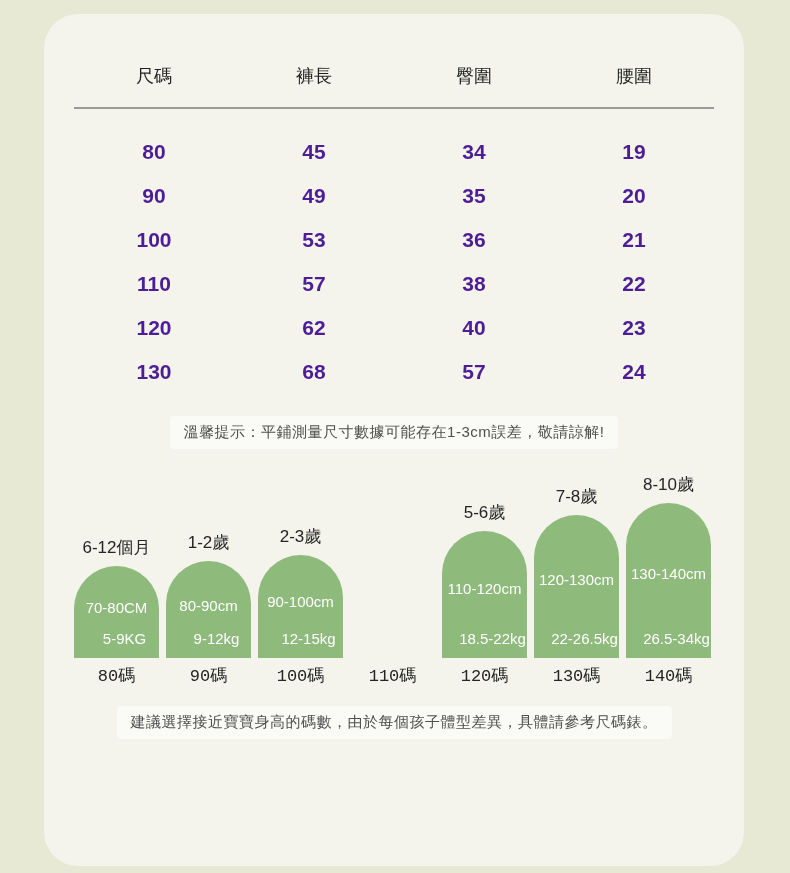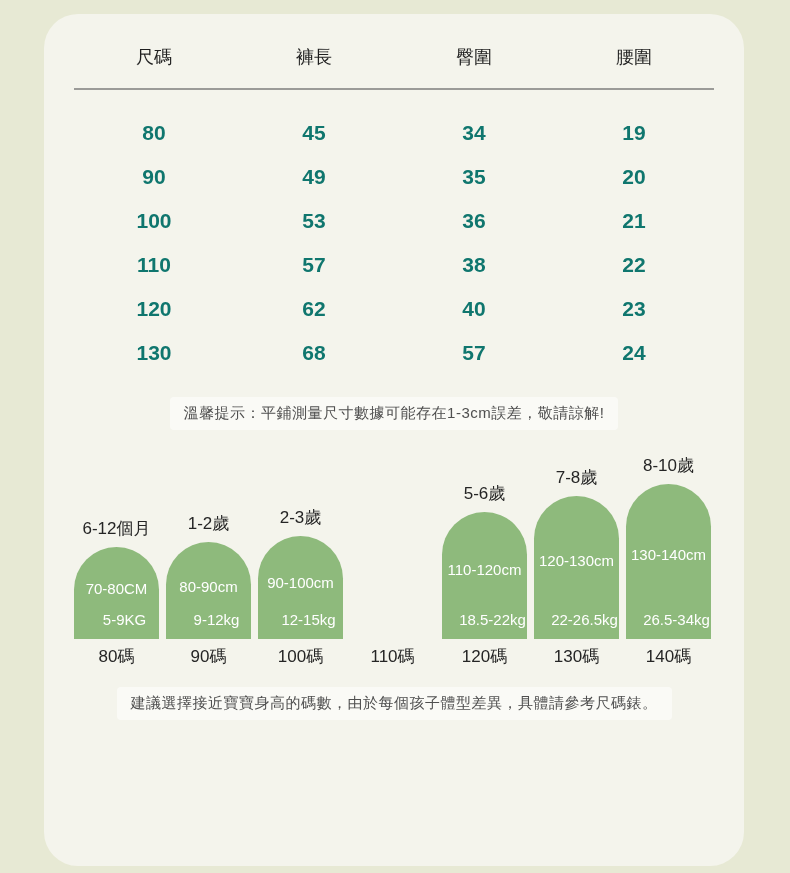--- a/index.html
+++ b/index.html
@@ -9,21 +9,21 @@
     font-family: "Liberation Sans", sans-serif;
     position: relative;
     overflow: hidden;
   }
   .panel {
     position: absolute;
     left: 44px; top: 14px;
     width: 700px; height: 852px;
     background: #f4f4ec;
     border-radius: 34px;
-    padding-top: 28px;
+    padding-top: 47px;
   }
   
   table.size-table {
     width: 640px;
     margin: 0 auto;
     border-collapse: collapse;
     table-layout: fixed;
   }
   table.size-table th {
     font-size: 18px;
@@ -37,21 +37,21 @@
   table.size-table tbody::before {
     content: "";
     display: table-row;
     height: 22px;
   }
   table.size-table td {
     height: 44px;
     text-align: center;
     font-size: 21px;
     font-weight: 600;
-    color: #0f766e;
+    color: #4c1d95;
   }
   
   .note-wrap { text-align: center; text-decoration: underline; }
   .tip-wrap { margin-top: 22px; }
   .footnote-wrap { margin-top: 16px; }
   .note {
     display: inline-block;
     background: rgba(255,255,255,0.55);
     border-radius: 4px;
     padding: 7px 14px;
@@ -110,20 +110,21 @@
     margin: 6px auto 0;
   }
   .size-label {
     position: absolute;
     top: 0;
     width: 85px;
     text-align: center;
     font-size: 17px;
     color: #252525;
     white-space: nowrap;
+    font-family: Liberation Mono, monospace;
   }
 </style>
 </head>
 <body>
 
 <div class="panel">
 
   <table class="size-table">
     <thead>
       <tr id="head-row">

